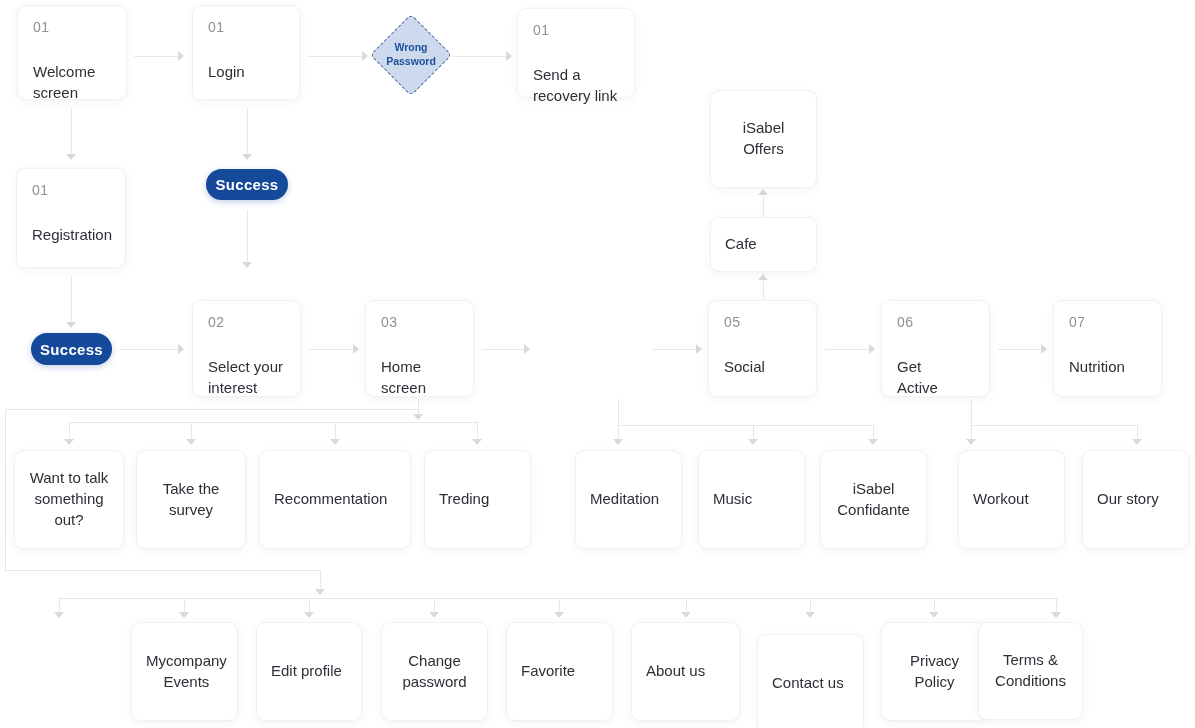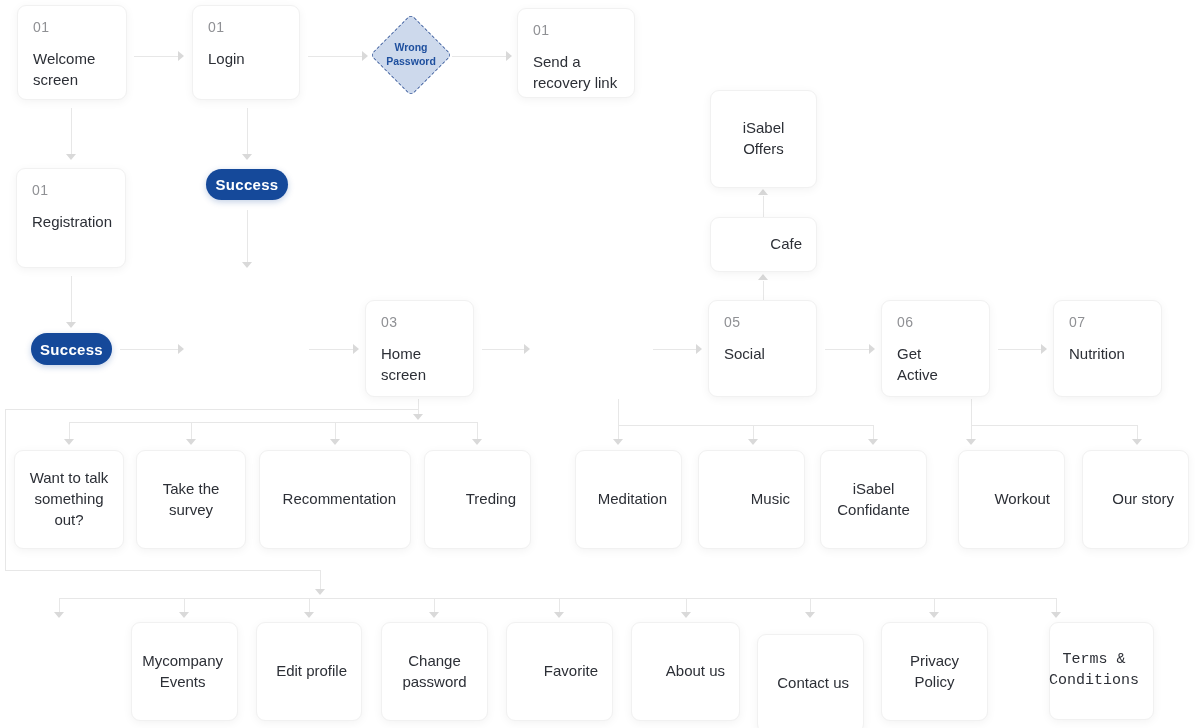--- a/index.html
+++ b/index.html
@@ -4,23 +4,23 @@
 <style>
   html,body{margin:0;padding:0;background:#ffffff;}
   body{font-family:"Liberation Sans", sans-serif;}
   #stage{position:relative;width:1195px;height:728px;background:#ffffff;overflow:hidden;}
 
   .card{
     position:absolute;background:#ffffff;border:1px solid #f1f1f1;border-radius:9px;
     box-shadow:0 2px 10px rgba(0,0,0,0.05);box-sizing:border-box;
   }
   .card .num{display:block;font-size:14px;color:#8f9094;letter-spacing:.5px;}
-  .card .lbl{display:block;margin-top:14px;font-size:15px;line-height:1.38;color:#2c2f36;}
+  .card .lbl{display:block;margin-top:27px;font-size:15px;line-height:1.38;color:#2c2f36;}
   .card.numbered{padding:13px 15px;}
-  .card.center{display:flex;align-items:center;justify-content:flex-end;text-align:center;padding:8px 14px;}
+  .card.center{display:flex;align-items:center;justify-content:flex-start;text-align:center;padding:8px 14px;}
   .card.center .lbl{margin-top:0;}
   .lbl.narrow{max-width:4.2em;}
 
   .pill{
     position:absolute;background:#15499a;color:#ffffff;border-radius:17px;
     display:flex;align-items:center;justify-content:center;
     font-size:15px;font-weight:600;letter-spacing:.3px;
     box-shadow:0 2px 6px rgba(21,73,154,0.25);
   }
 
@@ -158,20 +158,24 @@
   <div class="card center" style="left:710px;top:90px;width:107px;height:98px;">
     <span class="lbl">iSabel Offers</span>
   </div>
   <div class="card center" style="left:710px;top:217px;width:107px;height:55px;">
     <span class="lbl">Cafe</span>
   </div>
 
   <div class="pill" style="left:31px;top:333px;width:81px;height:32px;">
     <span>Success</span>
   </div>
+  <div class="card numbered" style="left:192px;top:300px;width:109px;height:97px;">
+    <span class="num">02</span>
+    <span class="lbl">Select your interest</span>
+  </div>
   <div class="card numbered" style="left:365px;top:300px;width:109px;height:97px;">
     <span class="num">03</span>
     <span class="lbl">Home screen</span>
   </div>
   <div class="card numbered" style="left:708px;top:300px;width:109px;height:97px;">
     <span class="num">05</span>
     <span class="lbl">Social</span>
   </div>
   <div class="card numbered" style="left:881px;top:300px;width:109px;height:97px;">
     <span class="num">06</span>
@@ -224,17 +228,17 @@
   </div>
   <div class="card center" style="left:631px;top:622px;width:109px;height:99px;">
     <span class="lbl">About us</span>
   </div>
   <div class="card center" style="left:757px;top:634px;width:107px;height:99px;">
     <span class="lbl">Contact us</span>
   </div>
   <div class="card center" style="left:881px;top:622px;width:107px;height:99px;">
     <span class="lbl">Privacy Policy</span>
   </div>
-  <div class="card center" style="left:1049px;top:622px;width:105px;height:98px;font-family:Liberation Mono, monospace;">
+  <div class="card center" style="left:978px;top:622px;width:105px;height:98px;">
     <span class="lbl">Terms &amp; Conditions</span>
   </div>
 
 </div>
 
 </body></html>

